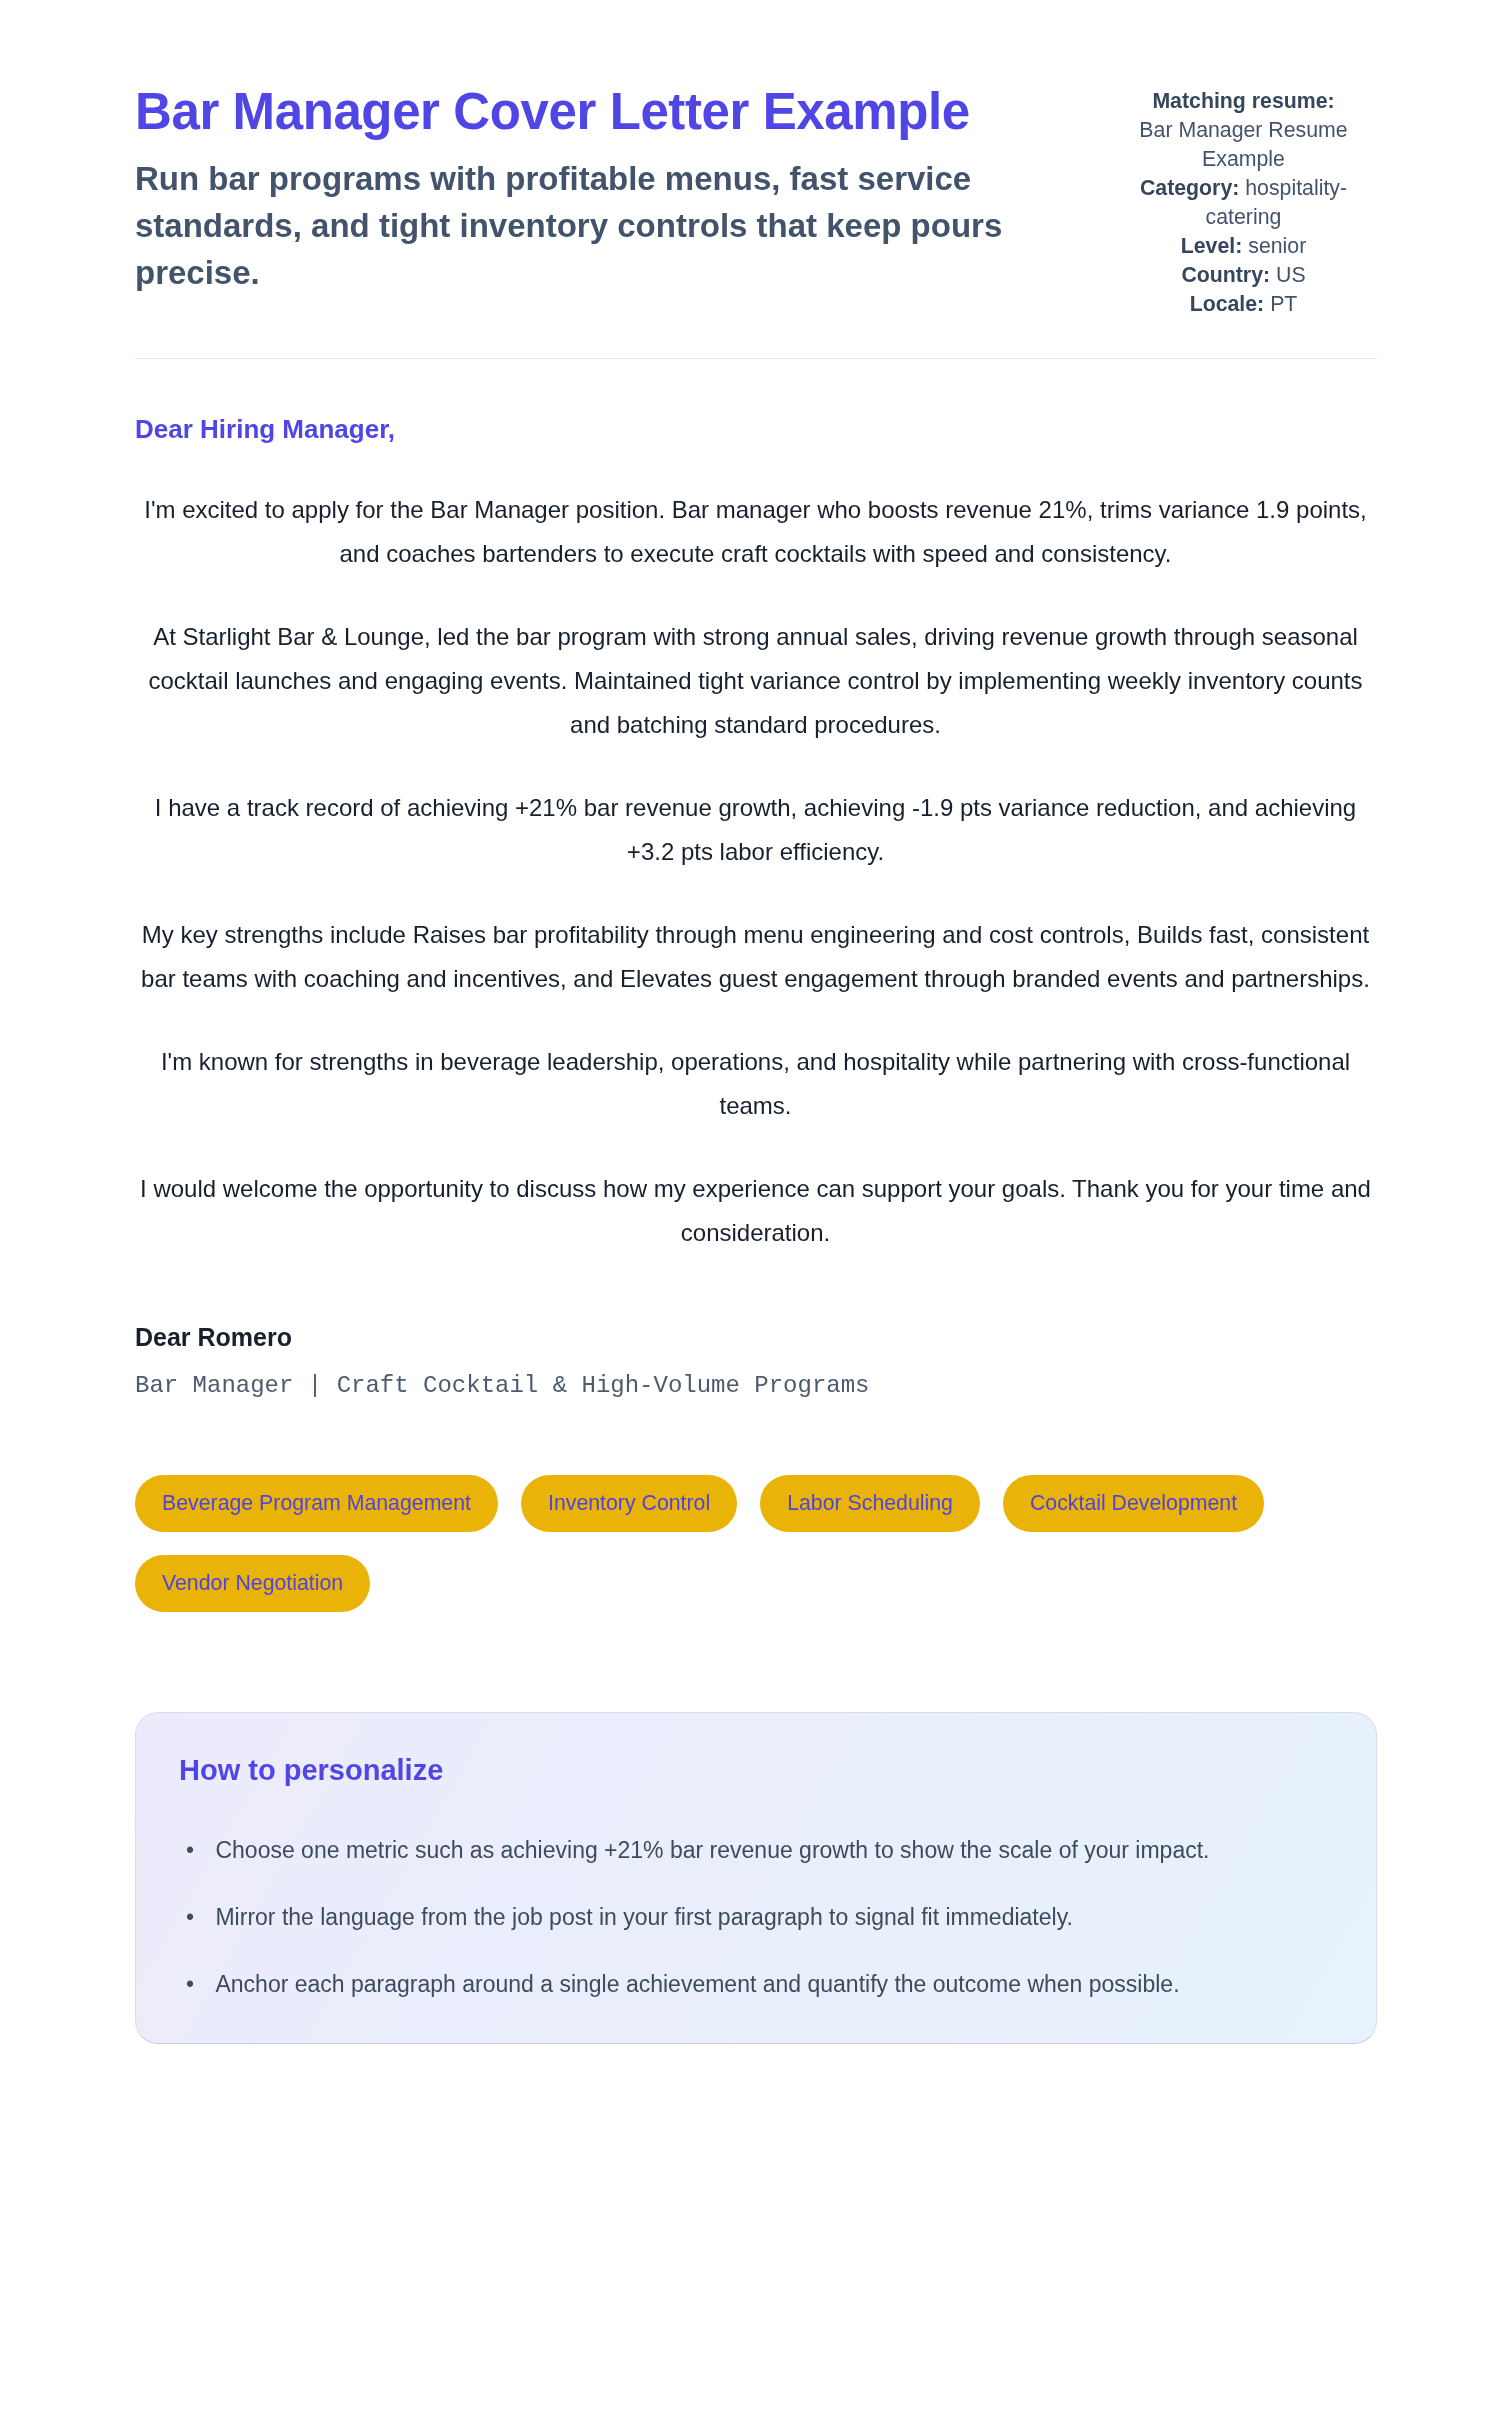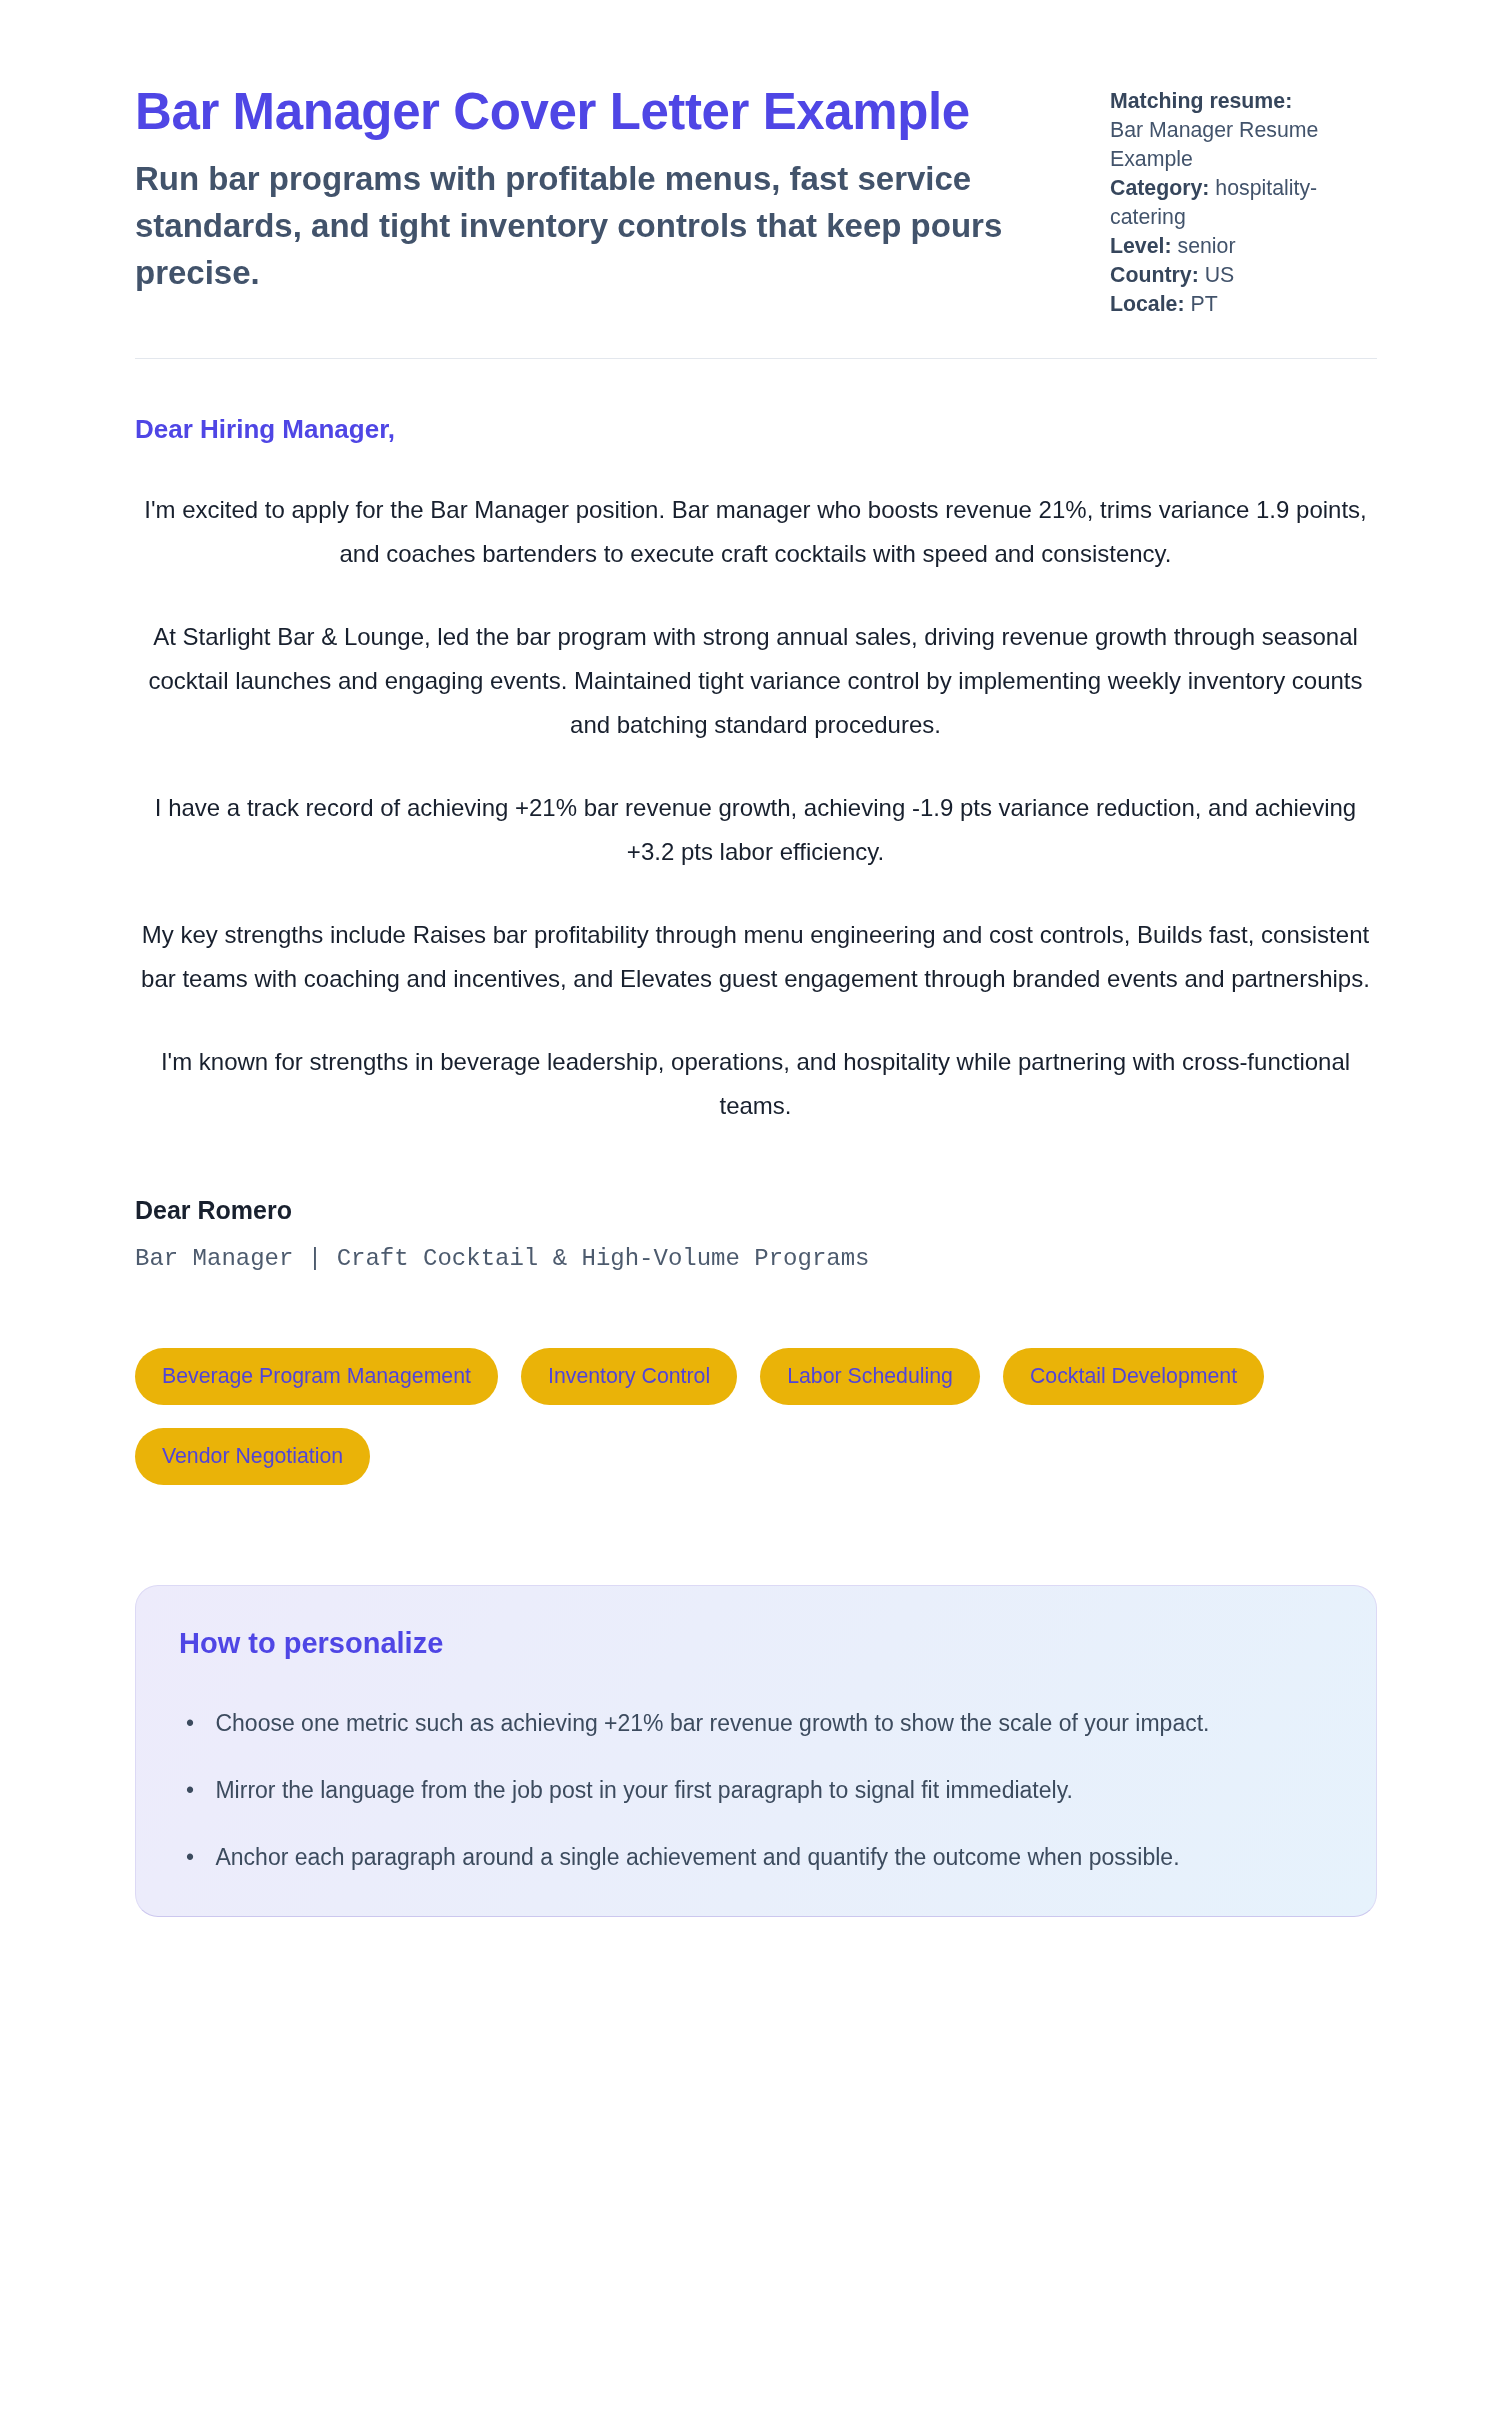--- a/index.html
+++ b/index.html
@@ -27,21 +27,21 @@
   .subtitle {
     margin: 0;
     font-size: 33px;
     line-height: 1.42;
     font-weight: bold;
     color: #42536b;
   }
   .meta {
     width: 267px;
     flex-shrink: 0;
-    text-align: left;
+    text-align: center;
     font-size: 21.3px;
     line-height: 1.36;
     color: #42536b;
     padding-top: 5.3px;
   }
   .meta-row { margin: 0; }
   .meta-label { font-weight: bold; color: #36465c; }
   .block { display: block; }
 
   .divider {
@@ -168,20 +168,21 @@
 
   <hr class="divider">
 
   <main class="letter">
     <p class="greeting">Dear Hiring Manager,</p>
     <p class="para">I'm excited to apply for the Bar Manager position. Bar manager who boosts revenue 21%, trims variance 1.9 points, and coaches bartenders to execute craft cocktails with speed and consistency.</p>
     <p class="para">At Starlight Bar &amp; Lounge, led the bar program with strong annual sales, driving revenue growth through seasonal cocktail launches and engaging events. Maintained tight variance control by implementing weekly inventory counts and batching standard procedures.</p>
     <p class="para">I have a track record of achieving +21% bar revenue growth, achieving -1.9 pts variance reduction, and achieving +3.2 pts labor efficiency.</p>
     <p class="para">My key strengths include Raises bar profitability through menu engineering and cost controls, Builds fast, consistent bar teams with coaching and incentives, and Elevates guest engagement through branded events and partnerships.</p>
     <p class="para">I'm known for strengths in beverage leadership, operations, and hospitality while partnering with cross-functional teams.</p>
+    <p class="para">I would welcome the opportunity to discuss how my experience can support your goals. Thank you for your time and consideration.</p>
     <p class="sig-name">Dear Romero</p>
     <p class="sig-role">Bar Manager | Craft Cocktail &amp; High-Volume Programs</p>
   </main>
 
   <section class="tags">
     <span class="pill">Beverage Program Management</span>
     <span class="pill">Inventory Control</span>
     <span class="pill">Labor Scheduling</span>
     <span class="pill">Cocktail Development</span>
     <span class="pill">Vendor Negotiation</span>

